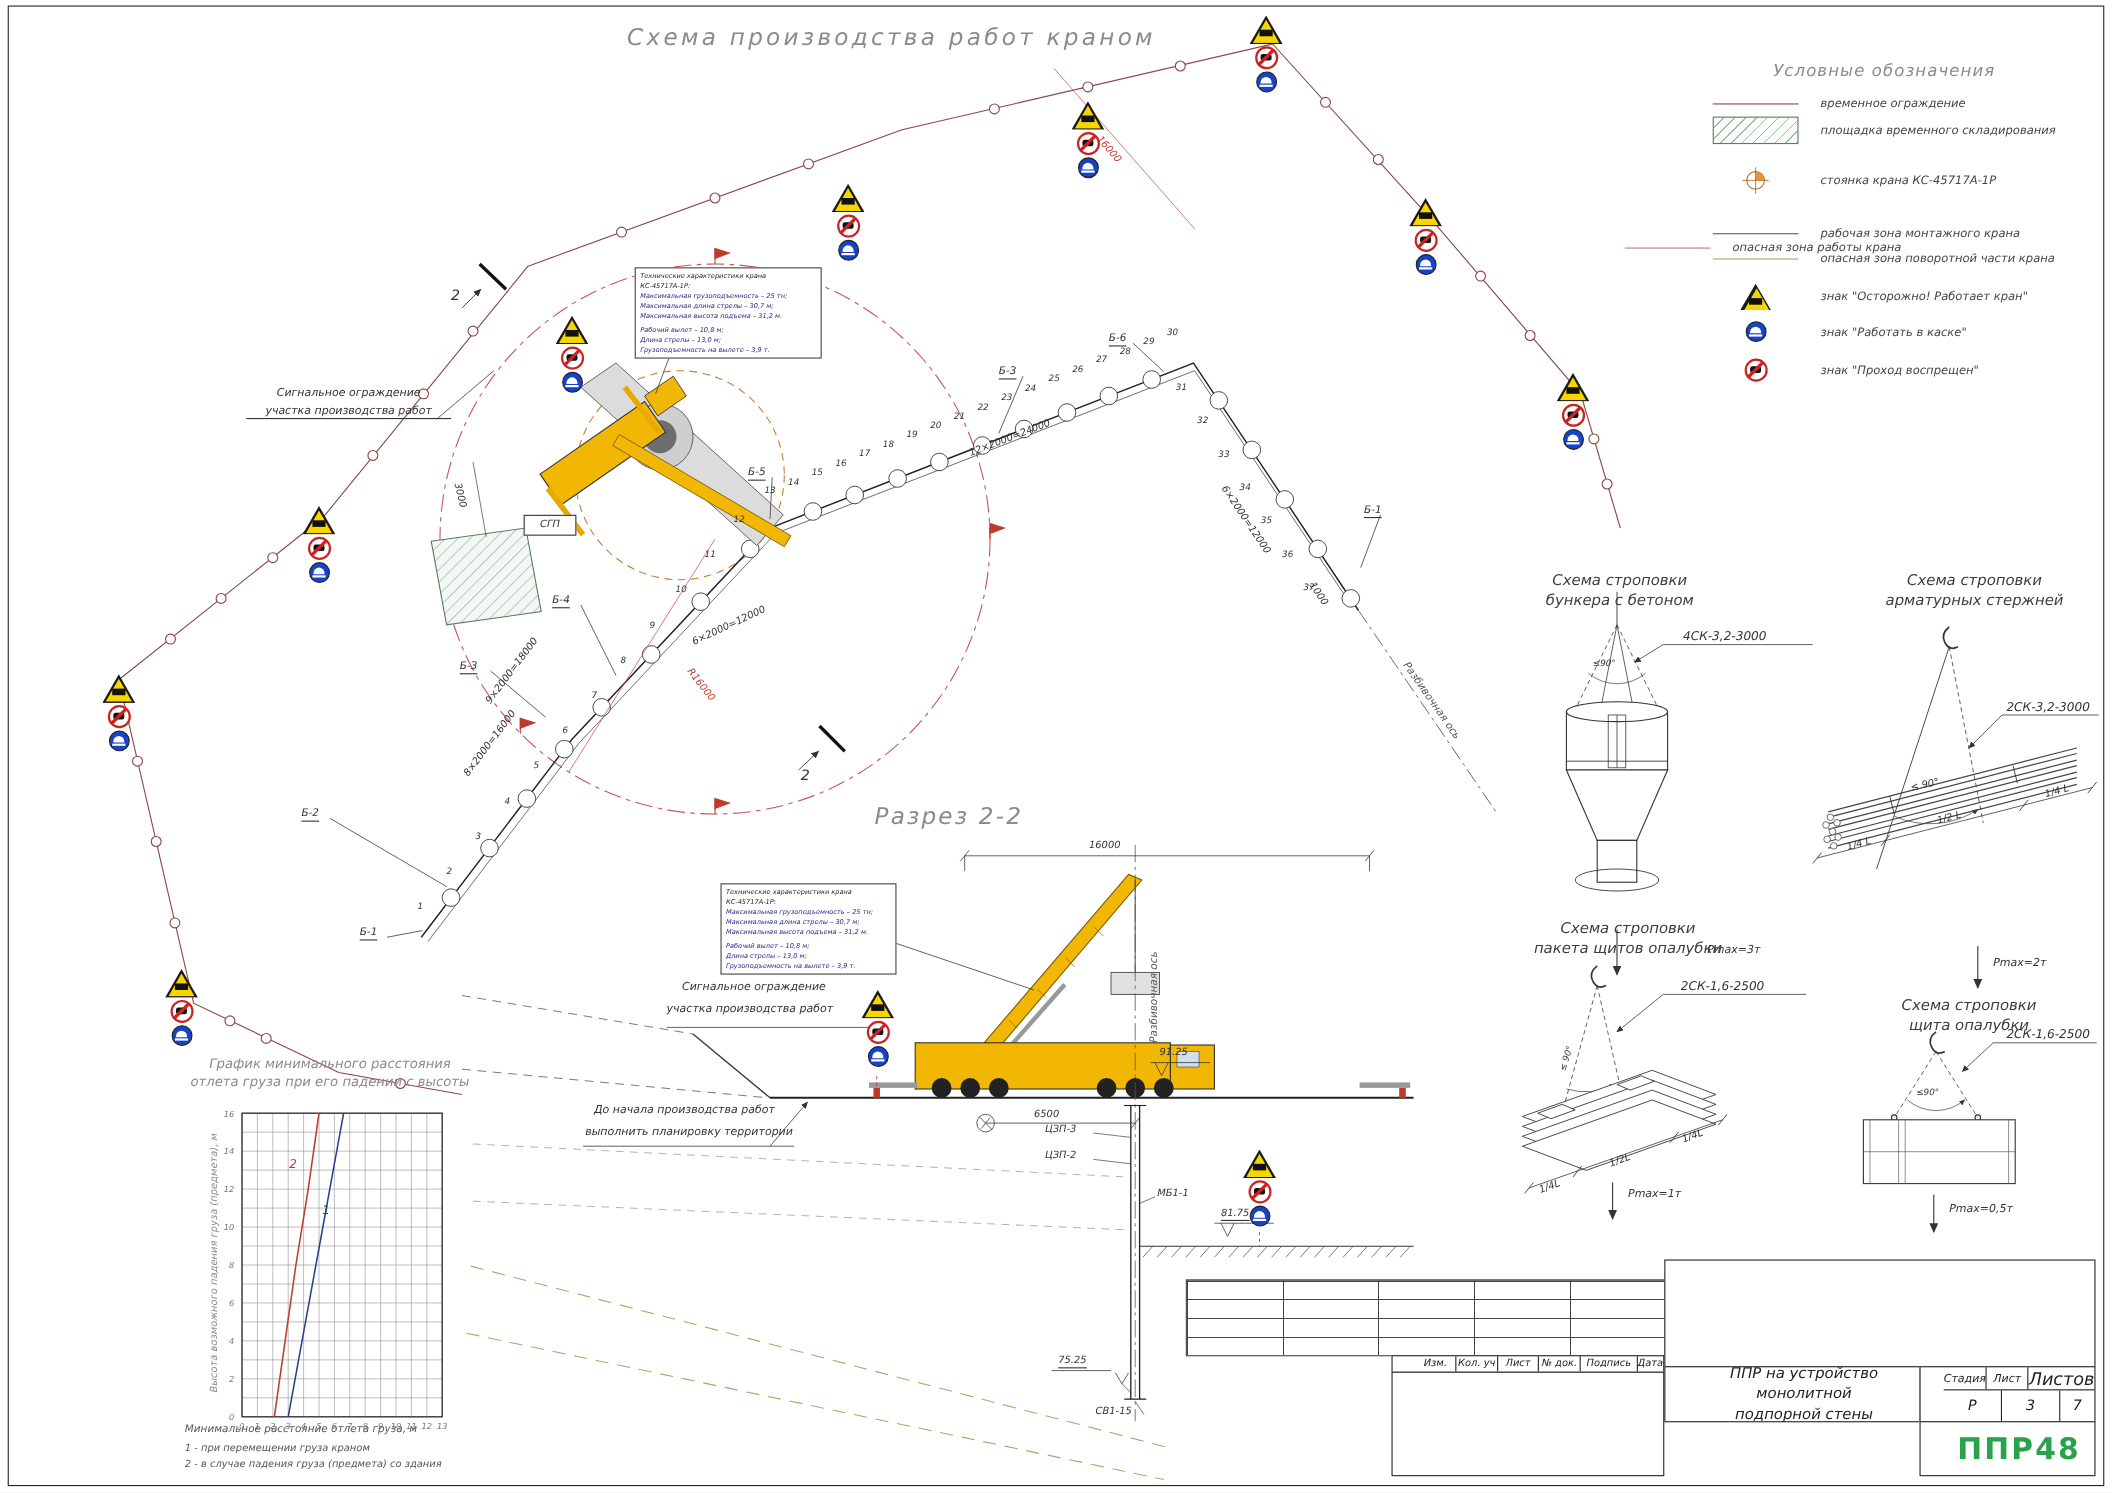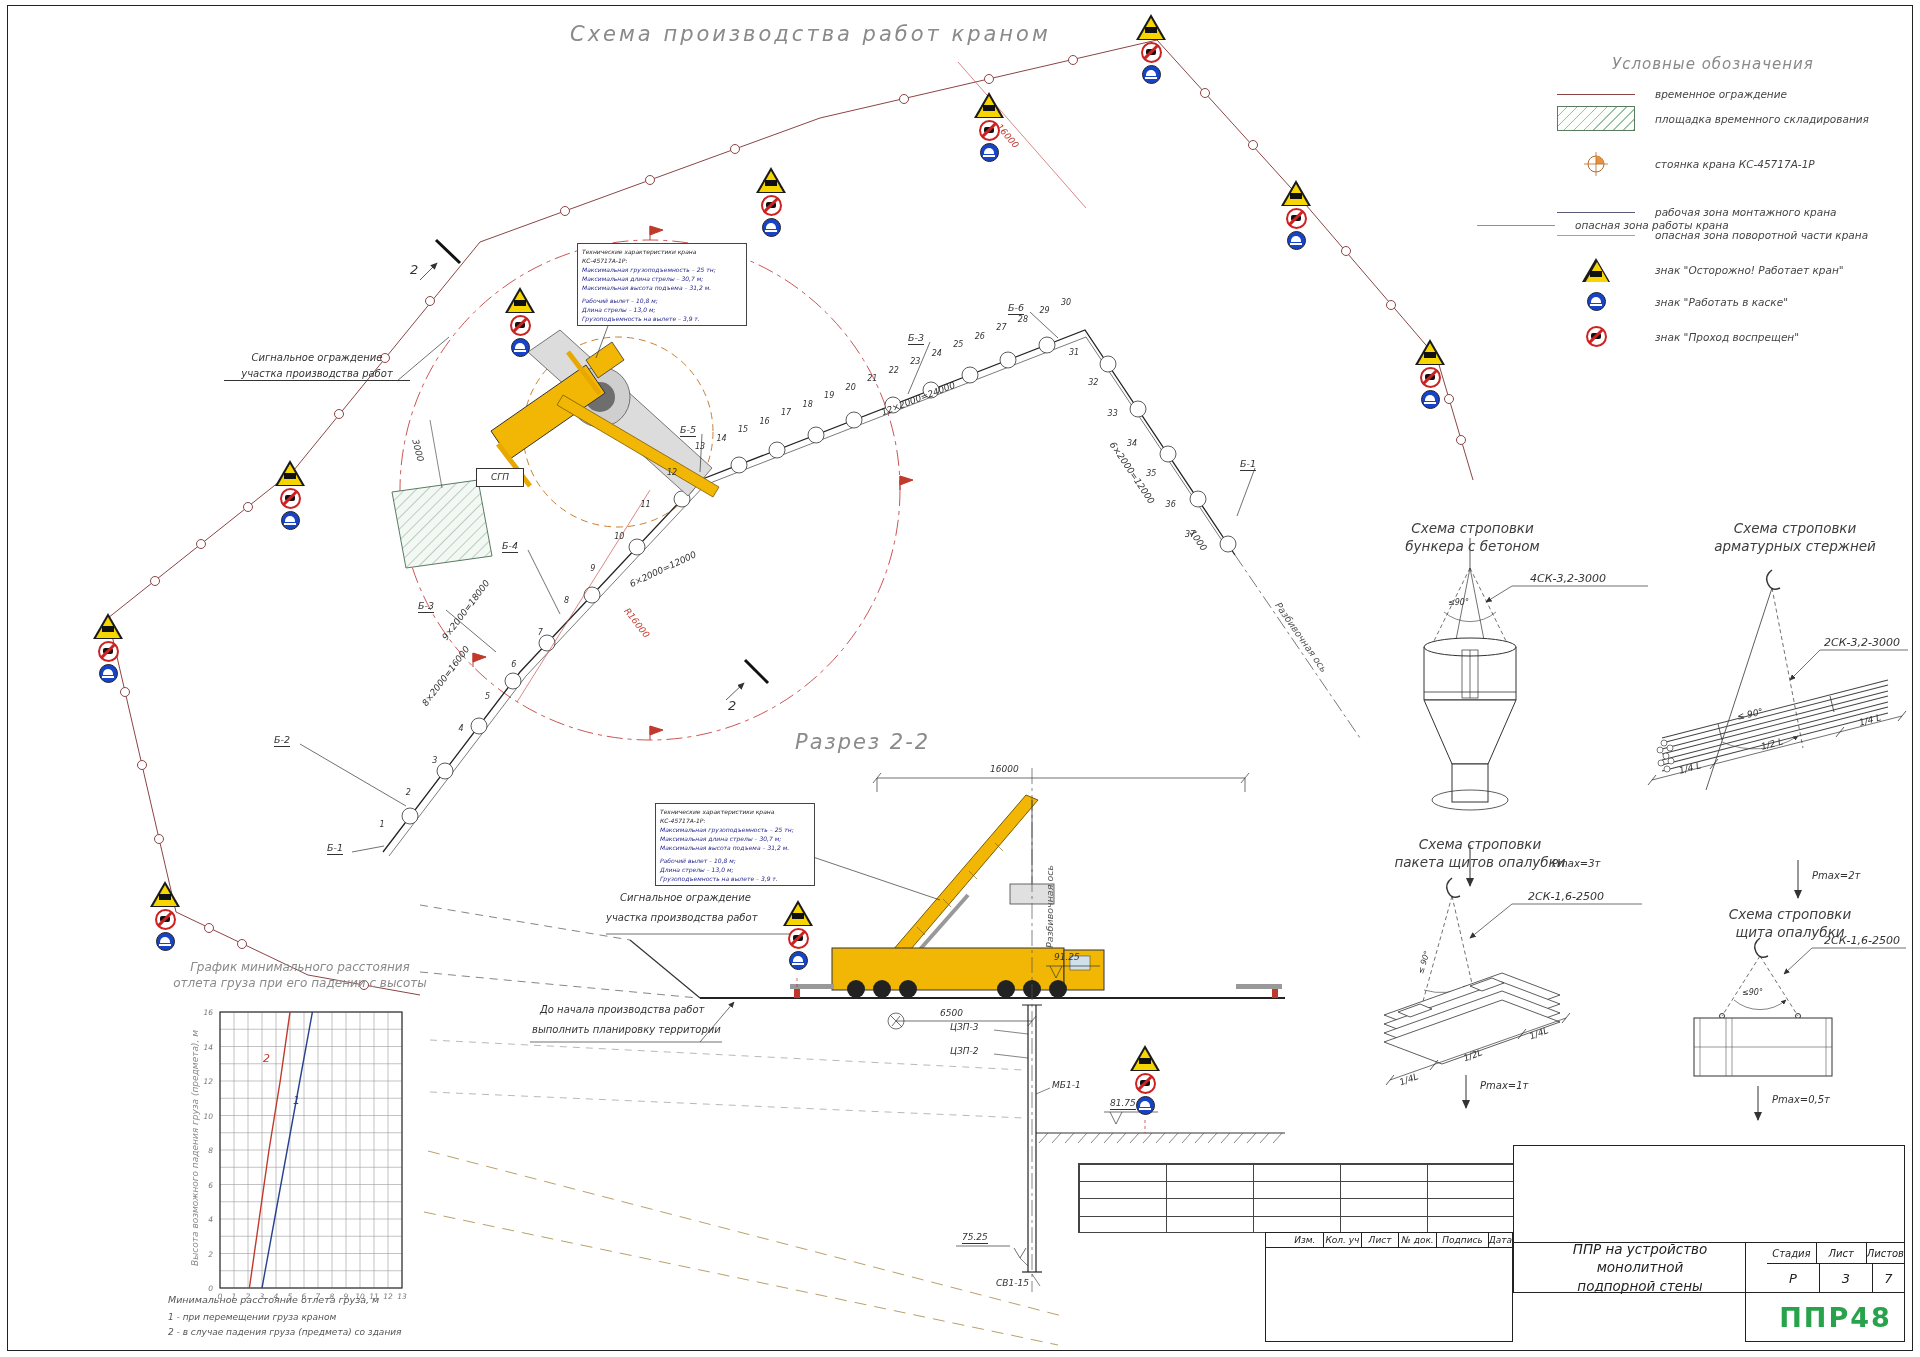--- a/index.html
+++ b/index.html
@@ -821,21 +821,21 @@
 <div class="tb" style="left:1513px;top:1242px;width:233px;height:51px;">
   <div class="tb-txt">
     <span>ППР на устройство монолитной</span>
     <span>подпорной стены</span>
   </div>
 </div>
 <div class="tb" style="left:1745px;top:1242px;width:160px;height:51px;">
   <div class="tb-cells" style="height:20px;border-bottom:1px solid #222;">
     <div style="width:53px;font-size:10px;">Стадия</div>
     <div style="width:53px;font-size:10px;">Лист</div>
-    <div style="flex:1;font-size:10px;">Листов</div>
+    <div style="flex:1;font-size:16px;">Листов</div>
   </div>
   <div class="tb-cells" style="height:29px;">
     <div style="width:53px;font-size:13px;">Р</div>
     <div style="width:53px;font-size:13px;">3</div>
     <div style="flex:1;font-size:13px;">7</div>
   </div>
 </div>
 <div class="tb" style="left:1745px;top:1292px;width:160px;height:50px;">
   <div class="logo">ППР48</div>
 </div>

